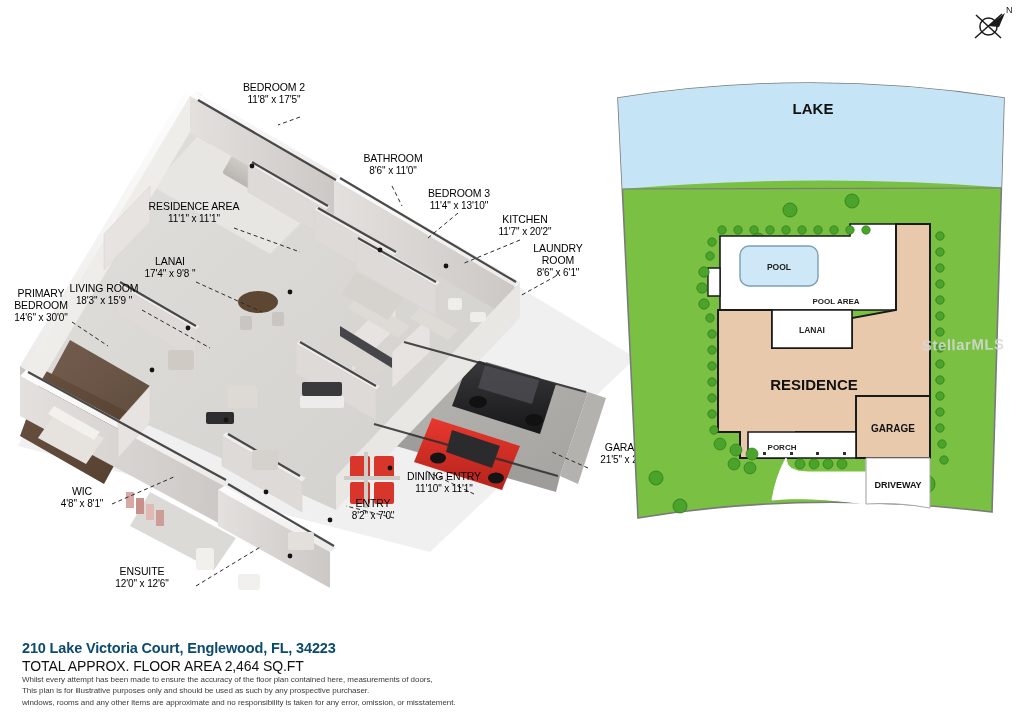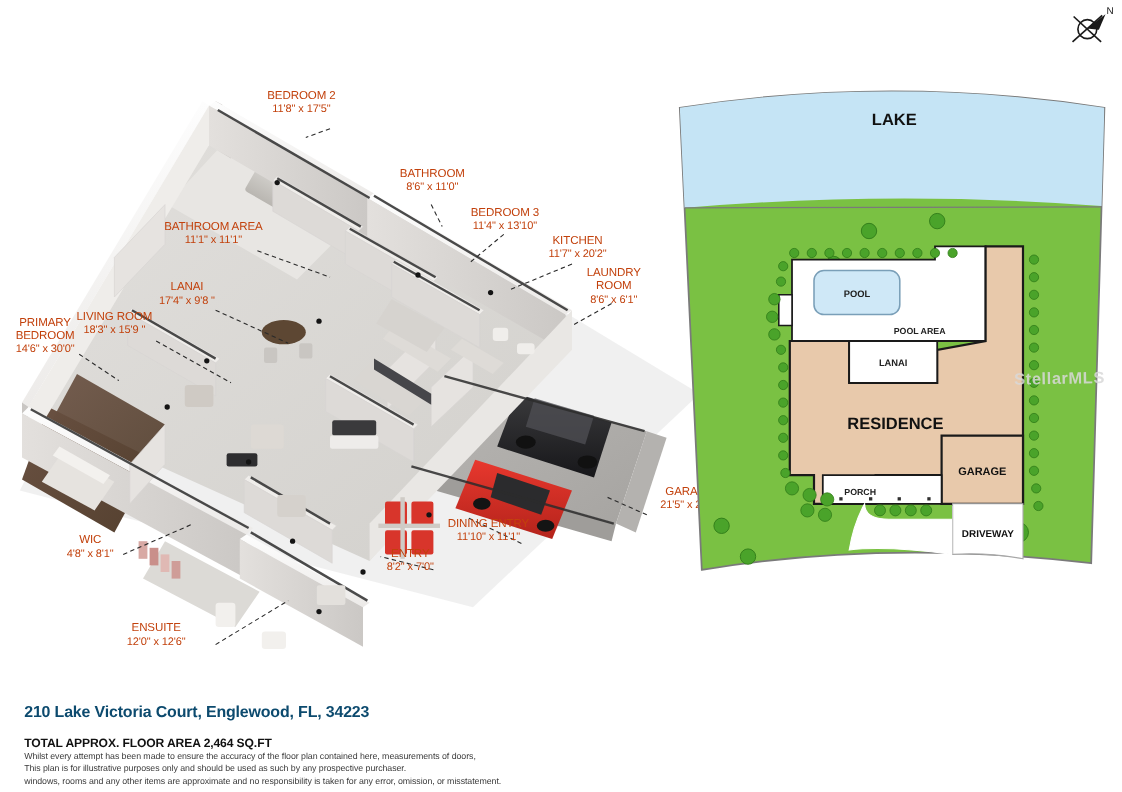--- a/index.html
+++ b/index.html
@@ -28,41 +28,41 @@
   }
 
   
   #floorplan{position:absolute;left:0;top:40px;width:640px;height:590px;}
   #floorplan svg{display:block;}
 
   
   .lbl{
     position:absolute;
     font-family:"Liberation Sans",sans-serif;
-    color:#c2410c;
+    color:#000000;
     text-align:center;
     line-height:1.14;
     white-space:nowrap;
     letter-spacing:-.1px;
   }
   .lbl .nm{font-size:10.5px;font-weight:400;display:block;}
   .lbl .dm{font-size:10px;font-weight:400;display:block;}
   .lbl.two .nm{display:block;}
 
   
   #leaders{position:absolute;left:0;top:0;width:640px;height:640px;pointer-events:none;}
 
   
   #siteplan{position:absolute;left:600px;top:60px;width:420px;height:520px;}
   #siteplan svg{display:block;}
 
   
   #footer{position:absolute;left:22px;top:640px;width:640px;}
   #addr{font-size:14.5px;font-weight:700;letter-spacing:-.15px;color:#0c4a6e;}
-  #area{font-size:11px;font-weight:700;letter-spacing:-.1px;color:#111;margin-top:14px;}
+  #area{font-size:14px;font-weight:400;letter-spacing:-.1px;color:#111;margin-top:2px;}
   .disc{font-size:8px;color:#3a3a3a;line-height:1.42;margin-top:0;letter-spacing:-.05px;}
   .disc p{margin:0;}
 </style>
 </head>
 <body>
 
 <div id="page">
 
   <div class="compass">
     <svg width="46" height="46" viewBox="0 0 46 46" xmlns="http://www.w3.org/2000/svg">
@@ -309,21 +309,21 @@
     <div class="lbl" style="left:525px;top:214px;transform:translateX(-50%);">
       <span class="nm">KITCHEN</span>
       <span class="dm">11'7" x 20'2"</span>
     </div>
     <div class="lbl two" style="left:558px;top:243px;transform:translateX(-50%);">
       <span class="nm">LAUNDRY</span>
       <span class="nm">ROOM</span>
       <span class="dm">8'6" x 6'1"</span>
     </div>
     <div class="lbl" style="left:194px;top:201px;transform:translateX(-50%);">
-      <span class="nm">BATHROOM AREA</span>
+      <span class="nm">RESIDENCE AREA</span>
       <span class="dm">11'1" x 11'1"</span>
     </div>
     <div class="lbl" style="left:170px;top:256px;transform:translateX(-50%);">
       <span class="nm">LANAI</span>
       <span class="dm">17'4" x 9'8 "</span>
     </div>
     <div class="lbl" style="left:104px;top:283px;transform:translateX(-50%);">
       <span class="nm">LIVING ROOM</span>
       <span class="dm">18'3" x 15'9 "</span>
     </div>

